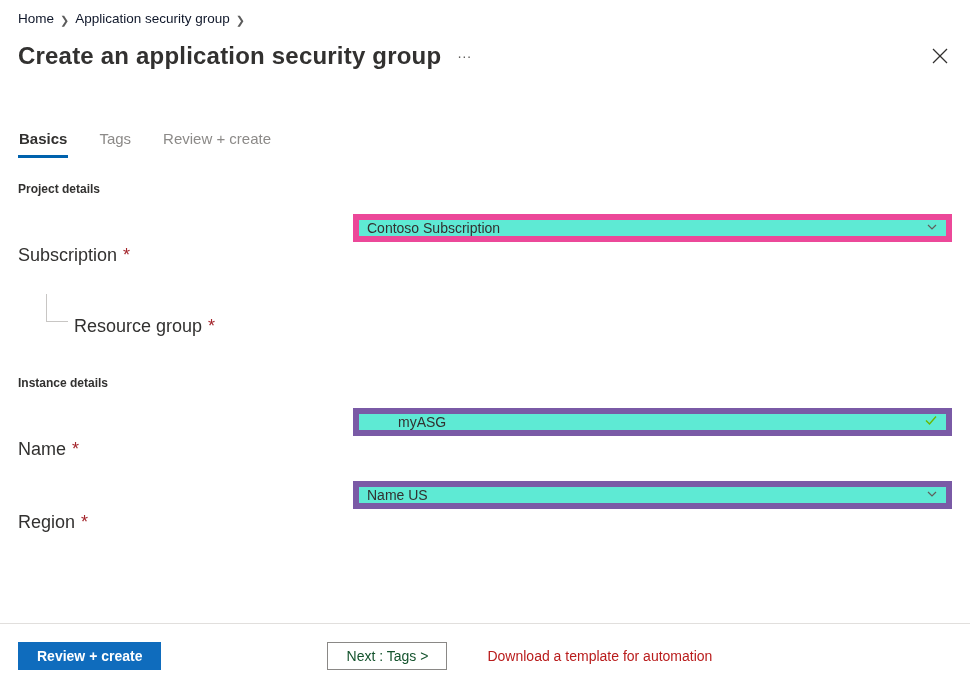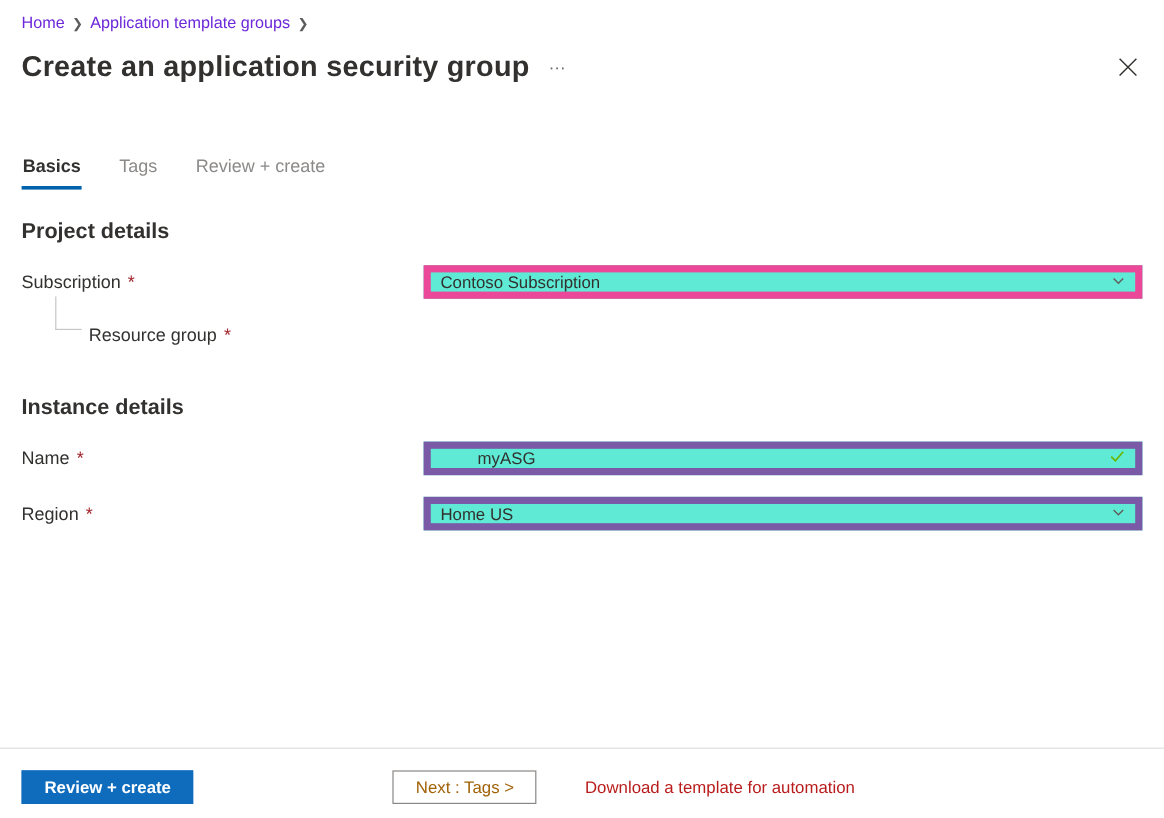--- a/index.html
+++ b/index.html
@@ -2,40 +2,40 @@
 <html><head>
 <meta charset="utf-8">
 <style>
   * { box-sizing: border-box; }
   html, body { margin:0; padding:0; width:970px; height:682px; font-family: "Segoe UI", Arial, sans-serif; color:#323130; background:#fff; }
   a { color:#b91c1c; text-decoration:none; }
   .page { position:relative; padding:8px 18px 0 18px; height:100%; }
 
   
   .breadcrumb { font-size:13.5px; line-height:20px; height:22px; display:flex; align-items:center; gap:6px; }
-  .breadcrumb .crumb { color:#6d28d9; cursor:pointer; }
+  .breadcrumb .crumb { color:#0f172a; cursor:pointer; }
   .breadcrumb .chev { color:#5c5c5c; font-size:11px; position:relative; top:1px;}
 
   
   .title-row { display:flex; align-items:center; margin-top:12px; }
   .title { font-size:24px; font-weight:600; letter-spacing:0.2px; }
   .more { color:#605e5c; margin-left:16px; font-size:14px; cursor:pointer; user-select:none; }
   .close { position:absolute; right:22px; top:48px; cursor:pointer; color:#323130; }
   .close svg { width:16px; height:16px; stroke:#323130; }
 
   
   .tabs { display:flex; gap:30px; margin-top:60px; border-bottom:0; font-size:15px; }
   .tab { padding:0 1px 10px 1px; cursor:pointer; color:#8c8a88; font-weight:400; }
   .tab.active { color:#323130; font-weight:600; border-bottom:3px solid #0062ad; padding-bottom:8px; }
 
   
-  .section-title { font-weight:600; font-size:18px; margin-top:24px; }
+  .section-title { font-weight:600; font-size:12px; margin-top:24px; }
   .form-row { display:flex; align-items:flex-start; margin-top:18px; }
   .form-row.tight { margin-top:16px; }
-  .label-col { width:335px; font-size:15px; display:flex; align-items:center; min-height:28px; }
+  .label-col { width:335px; font-size:18px; display:flex; align-items:center; min-height:28px;margin-top:27px; }
   .label-col.indent { padding-left:56px; position:relative; }
   .tree-line { position:absolute; left:28px; top:-18px; width:22px; height:28px; border-left:1px solid #c8c6c4; border-bottom:1px solid #c8c6c4; }
   .req { color:#a4262c; margin-left:6px; }
   .field-col { flex:1; max-width:610px; }
 
   .dropdown, .textinput {
     width:100%; height:28px; border:6px solid #ec4899; background:#5eead4;
     display:flex; align-items:center; padding:0 8px; font-size:14px; color:#323130;
     position:relative; cursor:pointer;
   }
@@ -45,34 +45,34 @@
   .dd-arrow svg { width:12px; height:12px; stroke:#605e5c; fill:none; }
   .textinput input { border:none; outline:none; width:100%; height:100%; font-size:14px; font-family:inherit; color:#323130; background:transparent; }
   .valid-check { position:absolute; right:8px; top:50%; transform:translateY(-50%); }
   .valid-check svg { width:14px; height:14px; stroke:#6bb700; fill:none; }
   .helper-link { margin-top:6px; font-size:13.5px; display:inline-block; color:#0062ad; cursor:pointer; }
 
   
   .footer { position:absolute; left:0; right:0; bottom:0; border-top:1px solid #e1dfdd; padding:18px 18px 12px 18px; display:flex; align-items:center; gap:18px; }
   .btn { height:28px; display:inline-flex; align-items:center; justify-content:center; padding:0 18px; font-size:14px; cursor:pointer; user-select:none; }
   .btn-primary { background:#0f6cbd; color:#fff; border:1px solid #0f6cbd; font-weight:600; }
-  .btn-secondary { background:#fff; color:#a16207; border:1px solid #8a8886; min-width:120px; }
+  .btn-secondary { background:#fff; color:#14532d; border:1px solid #8a8886; min-width:120px; }
   .btn-secondary.disabled { color:#a19f9d; border-color:#c8c6c4; cursor:default; }
   .spacer-sm { width:130px; }
   .footer a.download { margin-left:22px; font-size:14px; }
 </style>
 </head>
 <body>
 
 <div class="page">
 
   <div class="breadcrumb">
     <span class="crumb">Home</span>
     <span class="chev">❯</span>
-    <span class="crumb">Application template groups</span>
+    <span class="crumb">Application security group</span>
     <span class="chev">❯</span>
   </div>
 
   <div class="title-row">
     <div class="title">Create an application security group</div>
     <div class="more">···</div>
   </div>
 
   <div class="close">
     <svg viewBox="0 0 16 16">
@@ -129,21 +129,21 @@
     </div>
   </div>
 
   <div class="form-row">
     <div class="label-col">
       <span>Region</span>
       <span class="req">*</span>
     </div>
     <div class="field-col">
       <div class="dropdown accent">
-        <span>Home US</span>
+        <span>Name US</span>
         <span class="dd-arrow"><svg viewBox="0 0 12 12">
               <polyline points="2,4 6,8 10,4" stroke-width="1.2"></polyline>
             </svg></span>
       </div>
     </div>
   </div>
 
   <div class="footer">
     <div class="btn btn-primary">Review + create</div>
     <div class="spacer-sm"></div>

